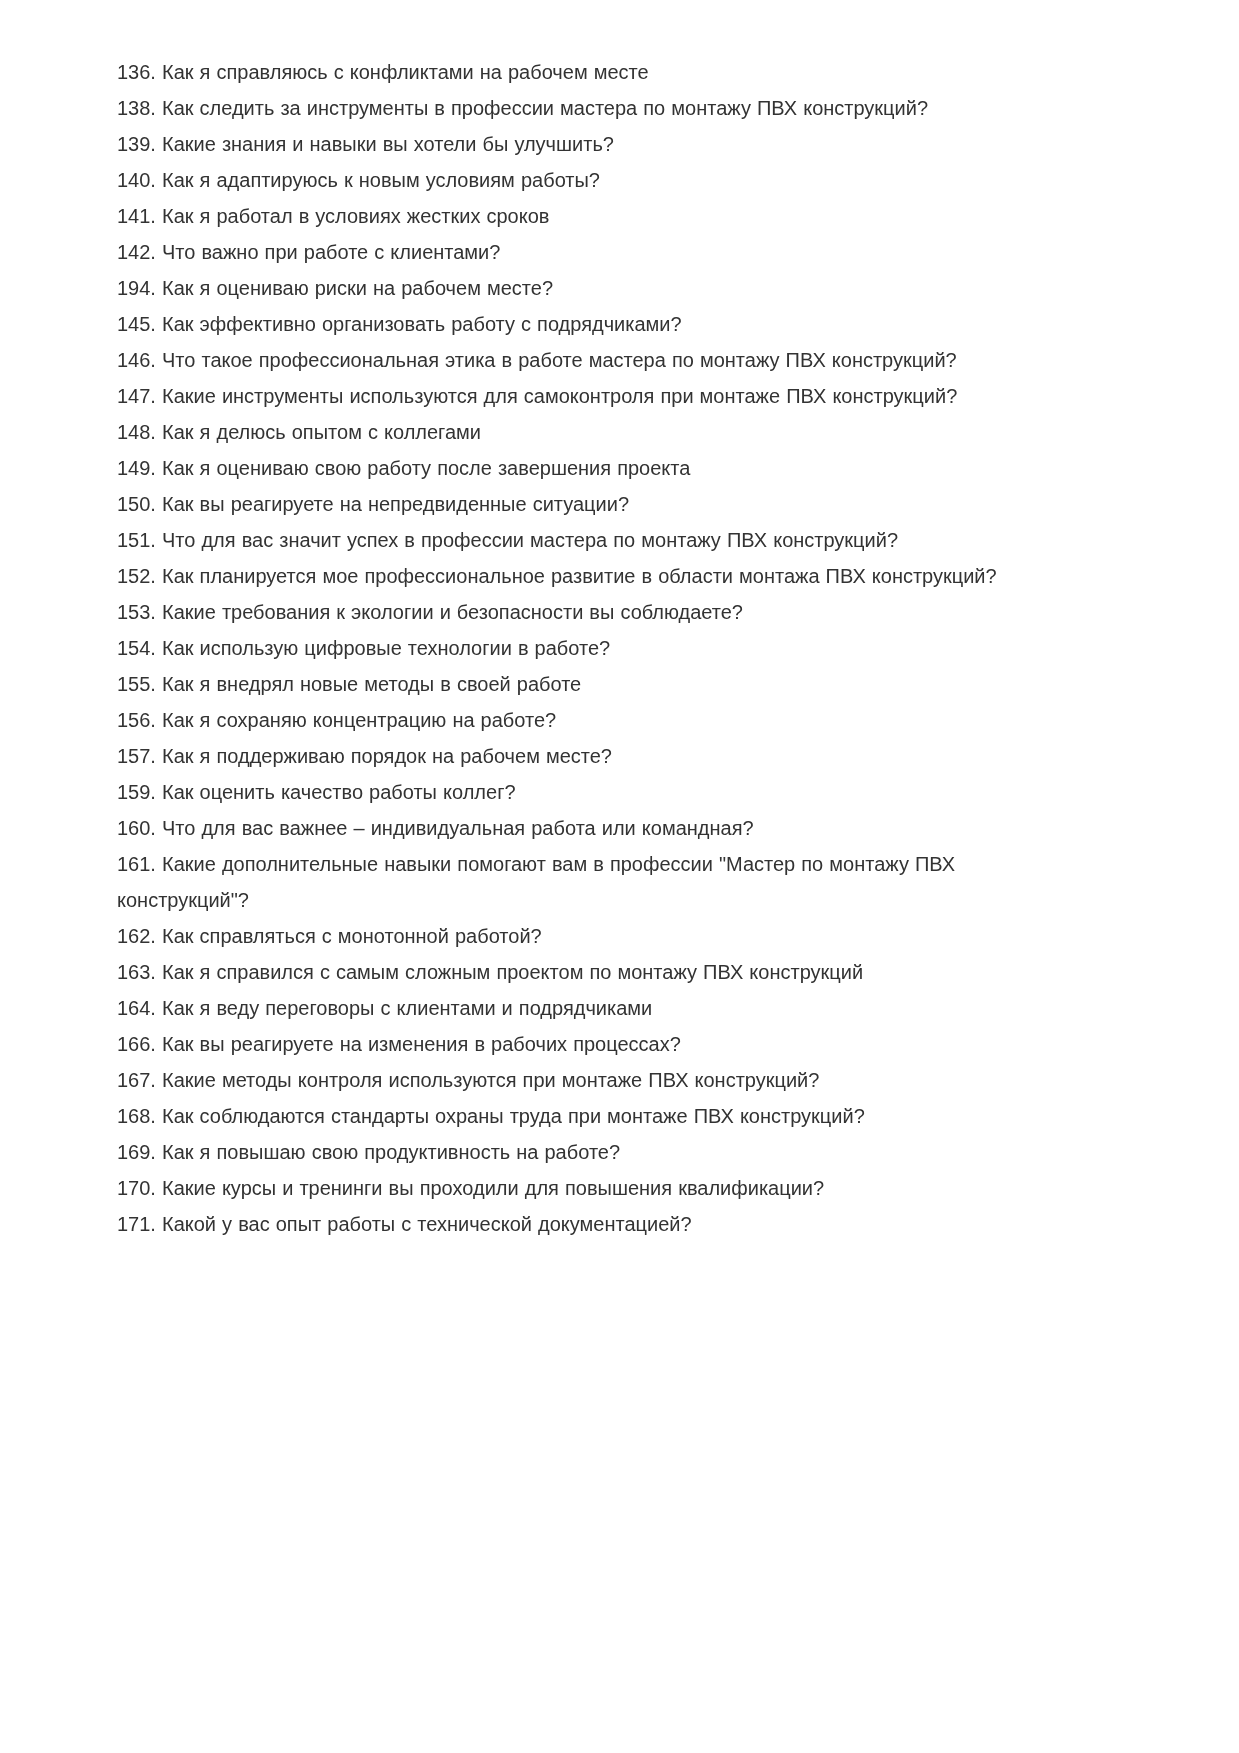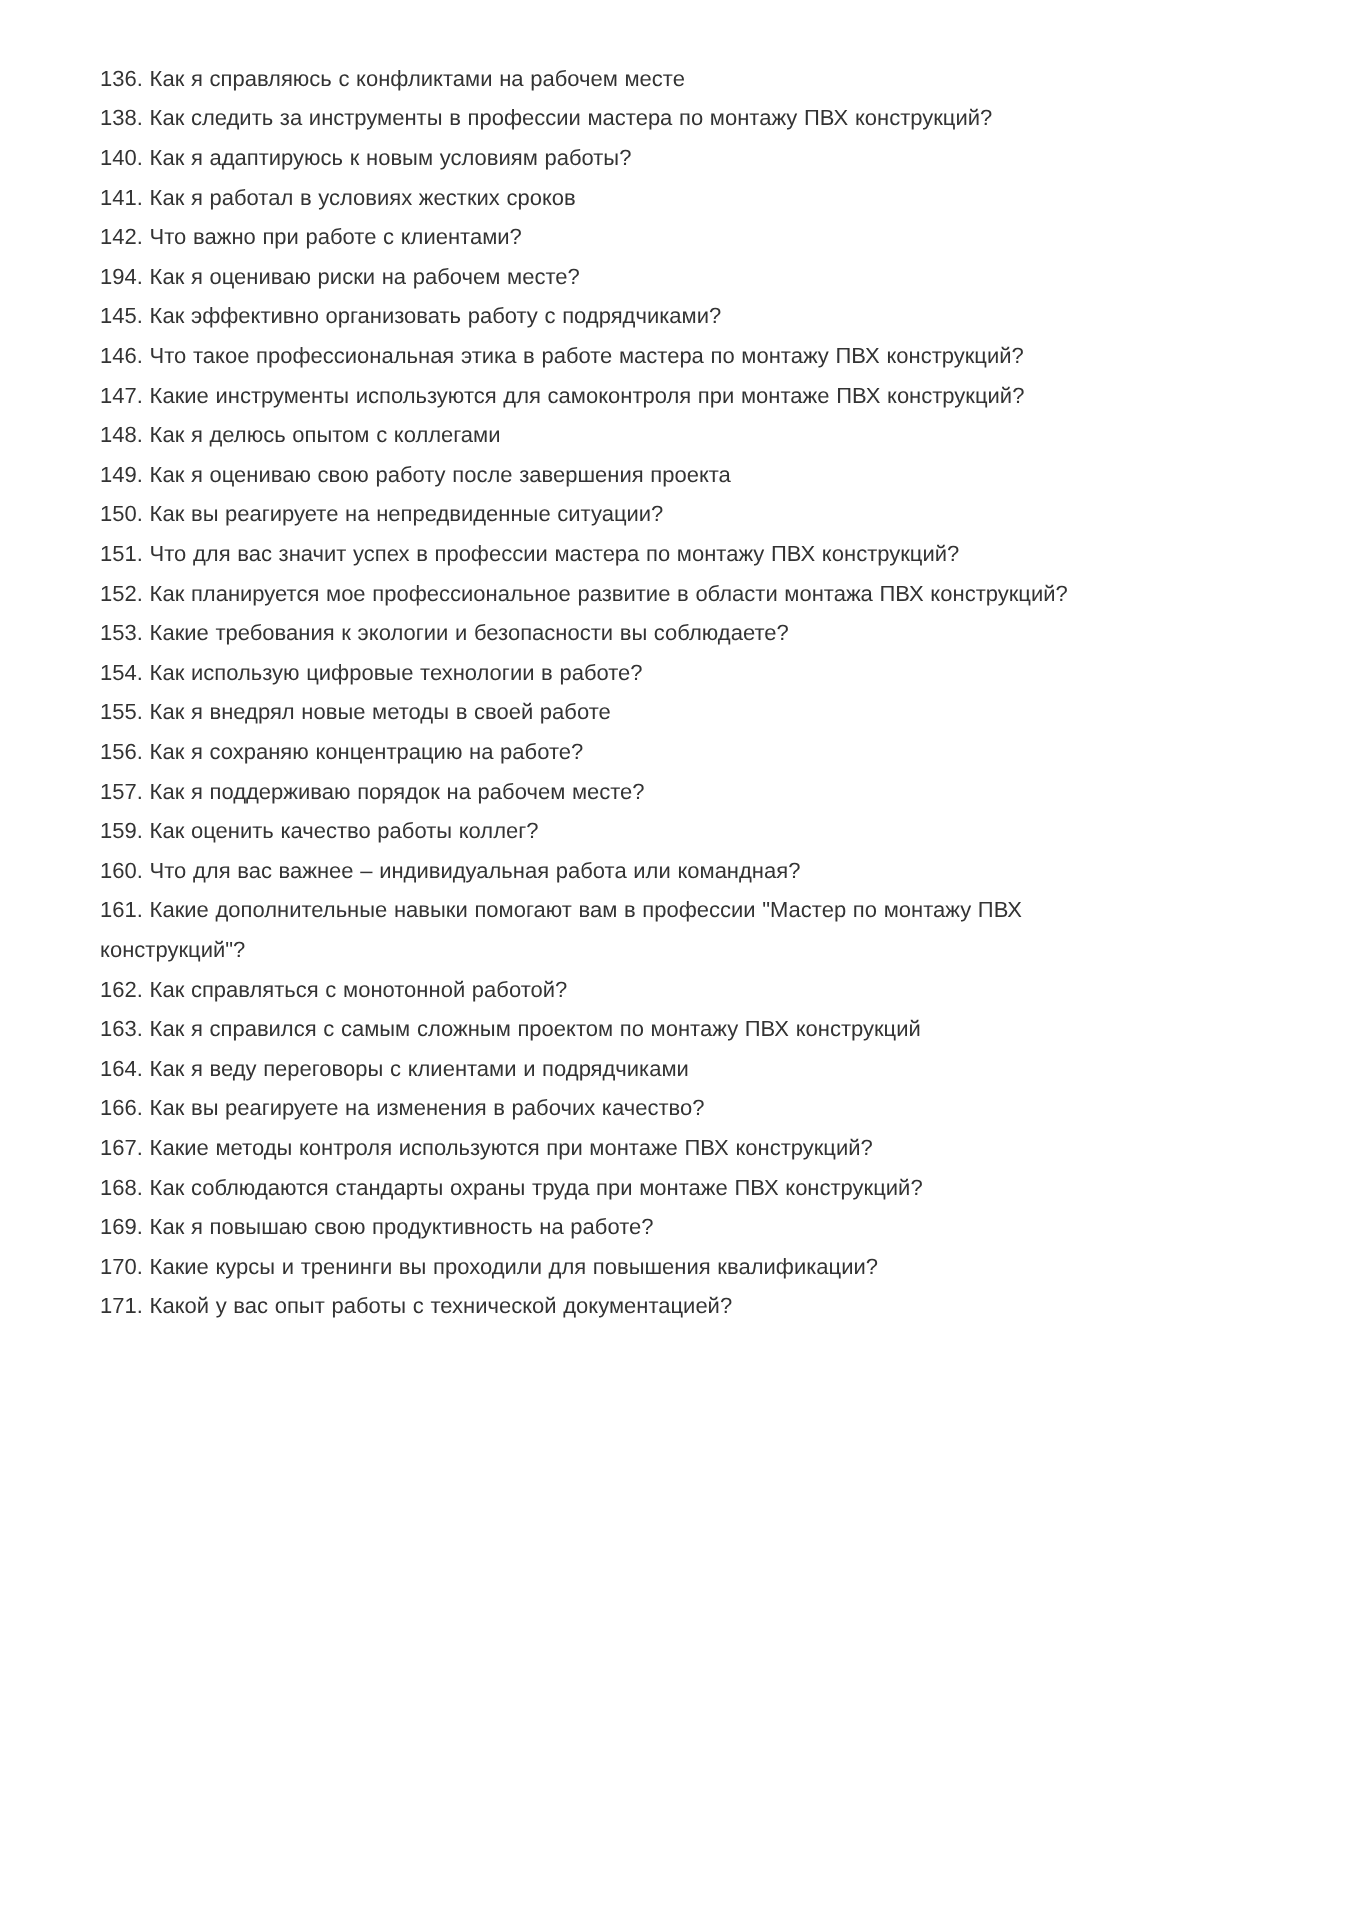--- a/index.html
+++ b/index.html
@@ -4,21 +4,21 @@
 <style>
   html, body {
     margin: 0;
     padding: 0;
     background: #ffffff;
   }
   .page {
     width: 1239px;
     min-height: 1753px;
     box-sizing: border-box;
-    padding: 54px 80px 60px 91px;
+    padding: 54px 80px 60px 117px;
     background: #ffffff;
     font-family: "Liberation Sans", sans-serif;
   }
   .question-list {
     max-width: 885px;
   }
   .item {
     margin: 0;
     font-size: 20px;
     line-height: 36px;
@@ -33,20 +33,21 @@
 </head>
 <body>
 
 <main class="page">
   <div class="question-list" id="question-list">
   <p class="item"><span class="num">136.</span> <span class="txt">Как я справляюсь с конфликтами на рабочем месте</span></p>
 
 
   <p class="item"><span class="num">138.</span> <span class="txt">Как следить за инструменты в профессии мастера по монтажу ПВХ конструкций?</span></p>
 
+  <p class="item"><span class="num">139.</span> <span class="txt">Какие знания и навыки вы хотели бы улучшить?</span></p>
 
   <p class="item"><span class="num">140.</span> <span class="txt">Как я адаптируюсь к новым условиям работы?</span></p>
 
   <p class="item"><span class="num">141.</span> <span class="txt">Как я работал в условиях жестких сроков</span></p>
 
   <p class="item"><span class="num">142.</span> <span class="txt">Что важно при работе с клиентами?</span></p>
 
 
   <p class="item"><span class="num">194.</span> <span class="txt">Как я оцениваю риски на рабочем месте?</span></p>
 
@@ -83,21 +84,21 @@
 
   <p class="item"><span class="num">161.</span> <span class="txt">Какие дополнительные навыки помогают вам в профессии "Мастер по монтажу ПВХ конструкций"?</span></p>
 
   <p class="item"><span class="num">162.</span> <span class="txt">Как справляться с монотонной работой?</span></p>
 
   <p class="item"><span class="num">163.</span> <span class="txt">Как я справился с самым сложным проектом по монтажу ПВХ конструкций</span></p>
 
   <p class="item"><span class="num">164.</span> <span class="txt">Как я веду переговоры с клиентами и подрядчиками</span></p>
 
 
-  <p class="item"><span class="num">166.</span> <span class="txt">Как вы реагируете на изменения в рабочих качество?</span></p>
+  <p class="item"><span class="num">166.</span> <span class="txt">Как вы реагируете на изменения в рабочих процессах?</span></p>
 
   <p class="item"><span class="num">167.</span> <span class="txt">Какие методы контроля используются при монтаже ПВХ конструкций?</span></p>
 
   <p class="item"><span class="num">168.</span> <span class="txt">Как соблюдаются стандарты охраны труда при монтаже ПВХ конструкций?</span></p>
 
   <p class="item"><span class="num">169.</span> <span class="txt">Как я повышаю свою продуктивность на работе?</span></p>
 
   <p class="item"><span class="num">170.</span> <span class="txt">Какие курсы и тренинги вы проходили для повышения квалификации?</span></p>
 
   <p class="item"><span class="num">171.</span> <span class="txt">Какой у вас опыт работы с технической документацией?</span></p>

